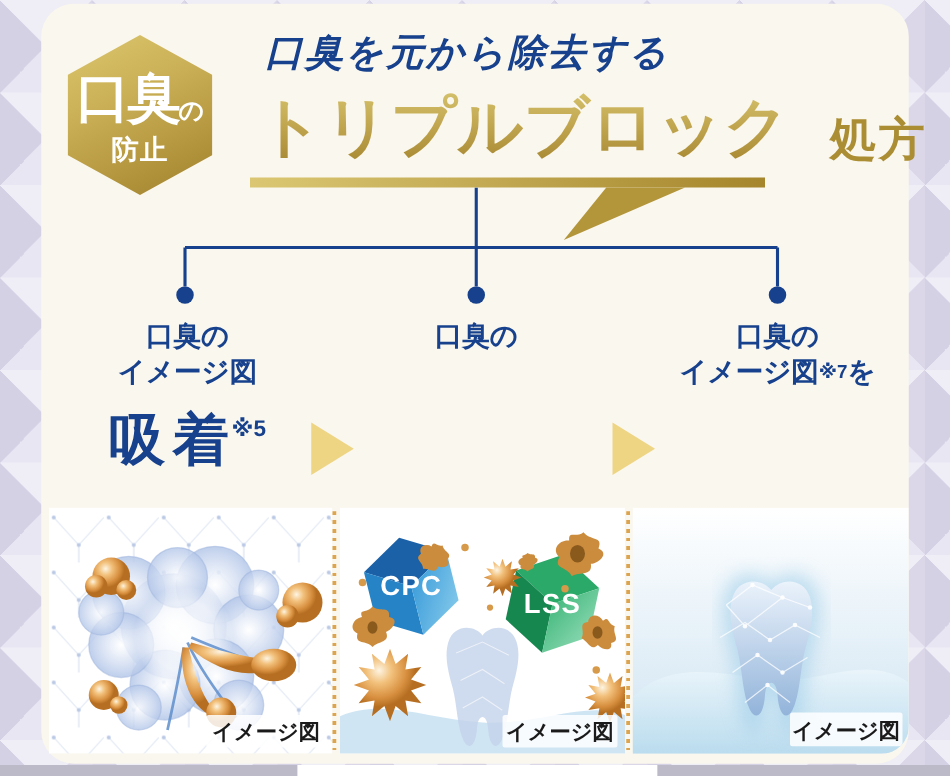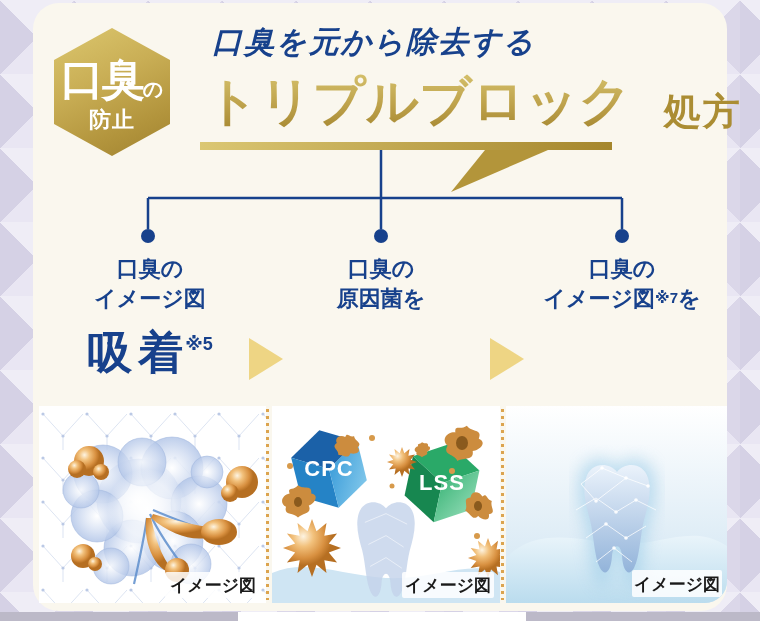--- a/index.html
+++ b/index.html
@@ -102,21 +102,21 @@
     <circle cx="48" cy="86" r="7"></circle>
     <circle cx="281" cy="86" r="7"></circle>
     <circle cx="522" cy="86" r="7"></circle>
   </svg>
 
   <div class="col col1">
     <div class="col-line"><span>口臭の</span><br><span>イメージ図</span><span class="col-note-inline"></span><span></span></div>
     <div class="kw-row"><span class="kw">吸着</span><span class="kw-note">※5</span></div>
   </div>
   <div class="col col2">
-    <div class="col-line"><span>口臭の</span><br><span>原因菌を</span><span class="col-note-inline"></span><span></span></div>
+    <div class="col-line"><span>口臭の</span><br><span class="col-note-inline"></span><span></span></div>
   </div>
   <div class="col col3">
     <div class="col-line"><span>口臭の</span><br><span>イメージ図</span><span class="col-note-inline">※7</span><span>を</span></div>
   </div>
 
   <div class="arrow arrow1"></div>
   <div class="arrow arrow2"></div>
 
   <svg width="0" height="0" style="position:absolute" aria-hidden="true">
     <defs>

